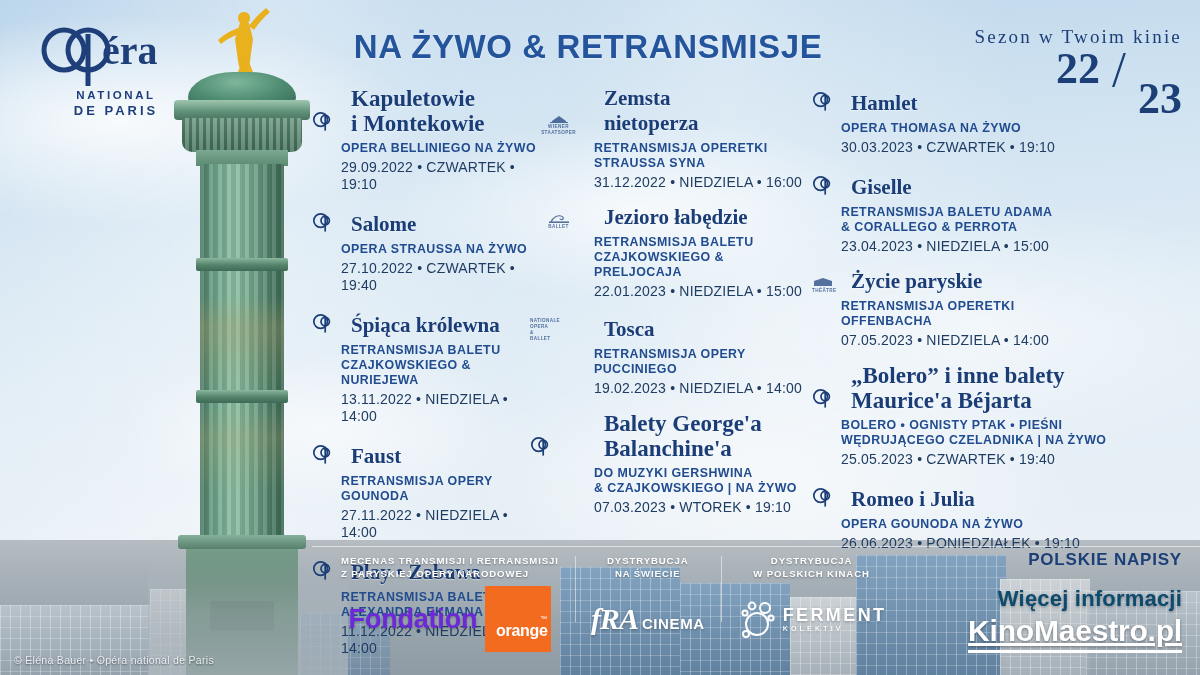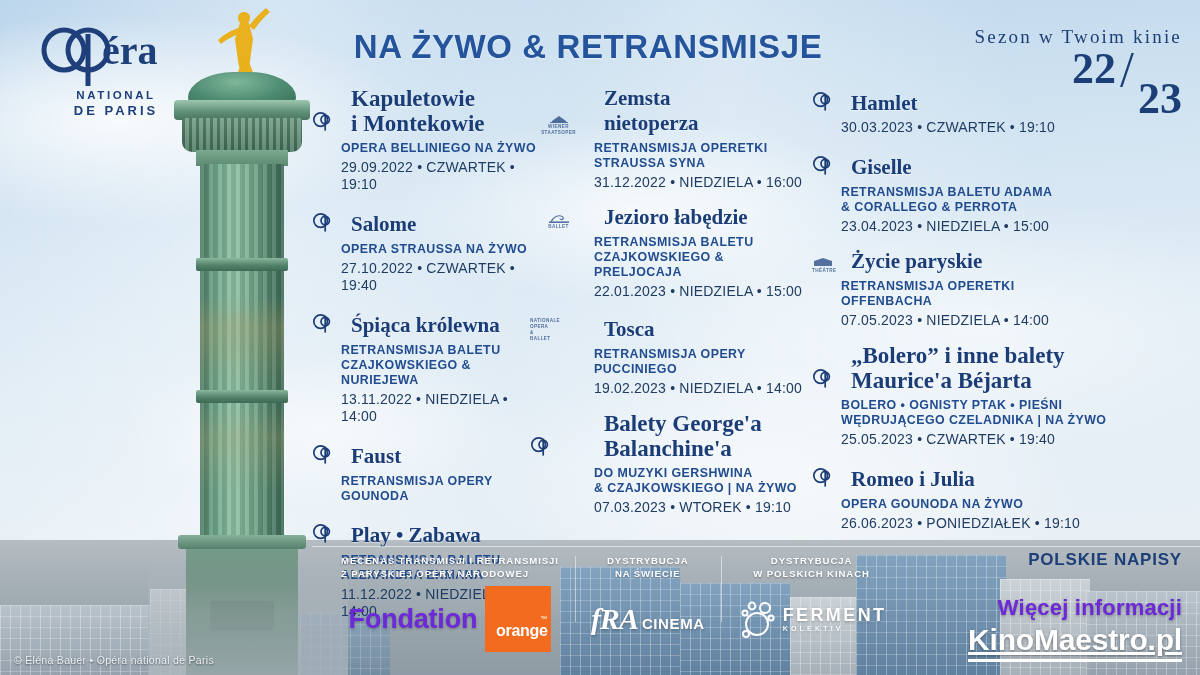--- a/index.html
+++ b/index.html
@@ -137,21 +137,21 @@
     text-shadow: 0 1px 2px rgba(255,255,255,.5);
   }
   .season { position: absolute; right: 18px; top: 26px; width: 260px; text-align: right; }
   .season .s-label {
     font-family: "Liberation Serif", serif;
     color: #1d3f78; font-size: 19px; letter-spacing: 2.2px; font-weight: 400;
   }
   .season .s-year {
     font-family: "Liberation Serif", serif;
     color: #1d3f78; font-weight: 700;
-    display: flex; align-items: flex-start; justify-content: flex-end; gap: 2px;
+    display: flex; align-items: flex-start; justify-content: flex-end; gap: 10px;
     margin-top: -2px;
   }
   .season .s-year .y1 { font-size: 44px; line-height: 46px; }
   .season .s-year .slash { font-size: 50px; line-height: 46px; font-weight: 300; padding: 0 2px; }
   .season .s-year .y2 { font-size: 44px; line-height: 46px; margin-top: 30px; }
 
   
   .cols { position: absolute; left: 312px; top: 86px; width: 880px; height: 450px; }
   .col { position: absolute; top: 0; }
   .col-1 { left: 0;   width: 225px; }
@@ -213,21 +213,21 @@
   .fra { color:#fff; display:flex; align-items:baseline; text-shadow: 0 1px 3px rgba(0,0,0,.3); }
   .fra .f1 { font-family:"Liberation Serif", serif; font-style: italic; font-weight: 700; font-size: 30px; letter-spacing: -1px; }
   .fra .f2 { font-weight: 700; font-size: 15px; letter-spacing: .6px; margin-left: 4px; }
 
   .ferment { display:flex; align-items:center; color:#fff; text-shadow: 0 1px 3px rgba(0,0,0,.3); }
   .ferment .fname { font-weight: 700; font-size: 18px; letter-spacing: 2.4px; line-height: 19px; }
   .ferment .fsub { font-weight: 700; font-size: 7px; letter-spacing: 3.2px; opacity:.9; }
 
   .right-foot { position: absolute; right: 18px; top: 10px; width: 280px; text-align: right; }
   .napisy { color: #1d3f78; font-weight: 700; font-size: 17px; letter-spacing: .8px; }
-  .wiecej { color: #6d28d9; font-weight: 700; font-size: 22px; letter-spacing: .2px; margin-top: 25px; text-shadow: 0 1px 3px rgba(0,0,0,.35); }
+  .wiecej { color: #0c4a6e; font-weight: 700; font-size: 22px; letter-spacing: .2px; margin-top: 16px; text-shadow: 0 1px 3px rgba(0,0,0,.35); }
   .site {
     color: #fff; font-weight: 700; font-size: 30px; letter-spacing: -.2px; margin-top: 2px;
     text-shadow: 0 1px 3px rgba(0,0,0,.4);
     border-bottom: 3px solid #fff; display: inline-block; padding-bottom: 2px;
   }
   .copyright {
     position: absolute; left: 14px; bottom: 9px;
     color: #e9eef1; font-size: 10.5px; letter-spacing: .3px;
     text-shadow: 0 1px 2px rgba(0,0,0,.5);
   }
@@ -357,20 +357,21 @@
                 <g fill="none" stroke="#1b3d77" stroke-width="1.7">
                   <circle cx="8.6" cy="8.6" r="6.8"></circle>
                   <circle cx="13.2" cy="8.6" r="4.2"></circle>
                 </g>
                 <line x1="13.2" y1="2.6" x2="13.2" y2="19.6" stroke="#1b3d77" stroke-width="1.7"></line>
               </svg></div>
             <div class="ev-title">Faust</div>
           </div>
           <div class="ev-body">
             <div class="ev-sub">RETRANSMISJA OPERY GOUNODA</div>
+            <div class="ev-date">27.11.2022 • NIEDZIELA • 14:00</div>
           </div>
         </div>
         <div class="event">
           <div class="ev-head">
             <div class="ev-badge"><svg width="21" height="21" viewBox="0 0 21 21">
                 <g fill="none" stroke="#1b3d77" stroke-width="1.7">
                   <circle cx="8.6" cy="8.6" r="6.8"></circle>
                   <circle cx="13.2" cy="8.6" r="4.2"></circle>
                 </g>
                 <line x1="13.2" y1="2.6" x2="13.2" y2="19.6" stroke="#1b3d77" stroke-width="1.7"></line>
@@ -449,20 +450,21 @@
             <div class="ev-badge"><svg width="21" height="21" viewBox="0 0 21 21">
                 <g fill="none" stroke="#1b3d77" stroke-width="1.7">
                   <circle cx="8.6" cy="8.6" r="6.8"></circle>
                   <circle cx="13.2" cy="8.6" r="4.2"></circle>
                 </g>
                 <line x1="13.2" y1="2.6" x2="13.2" y2="19.6" stroke="#1b3d77" stroke-width="1.7"></line>
               </svg></div>
             <div class="ev-title">Hamlet</div>
           </div>
           <div class="ev-body">
+            <div class="ev-sub">OPERA THOMASA NA ŻYWO</div>
             <div class="ev-date">30.03.2023 • CZWARTEK • 19:10</div>
           </div>
         </div>
         <div class="event">
           <div class="ev-head">
             <div class="ev-badge"><svg width="21" height="21" viewBox="0 0 21 21">
                 <g fill="none" stroke="#1b3d77" stroke-width="1.7">
                   <circle cx="8.6" cy="8.6" r="6.8"></circle>
                   <circle cx="13.2" cy="8.6" r="4.2"></circle>
                 </g>

